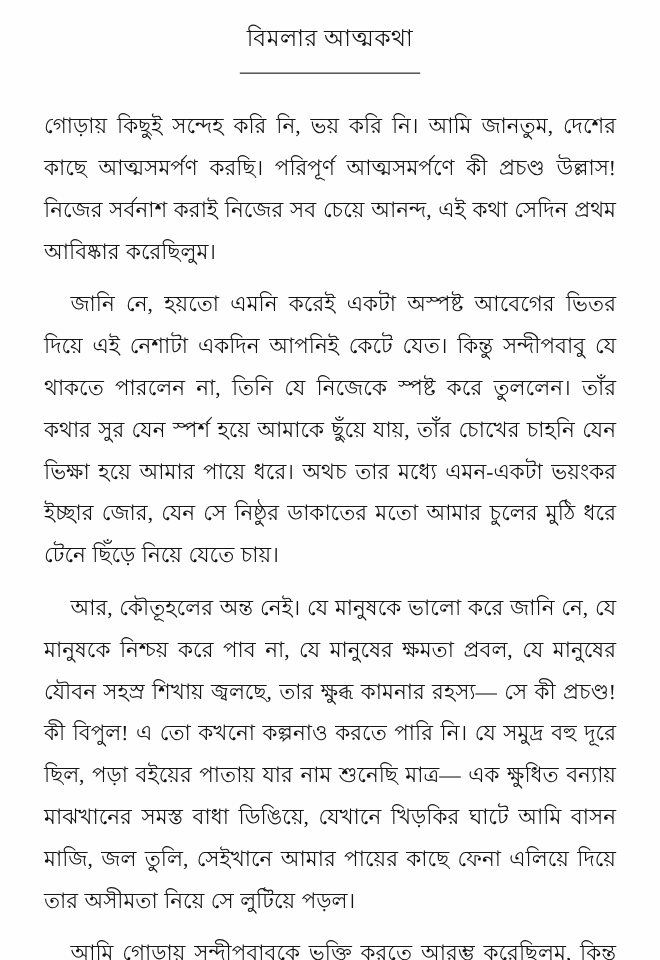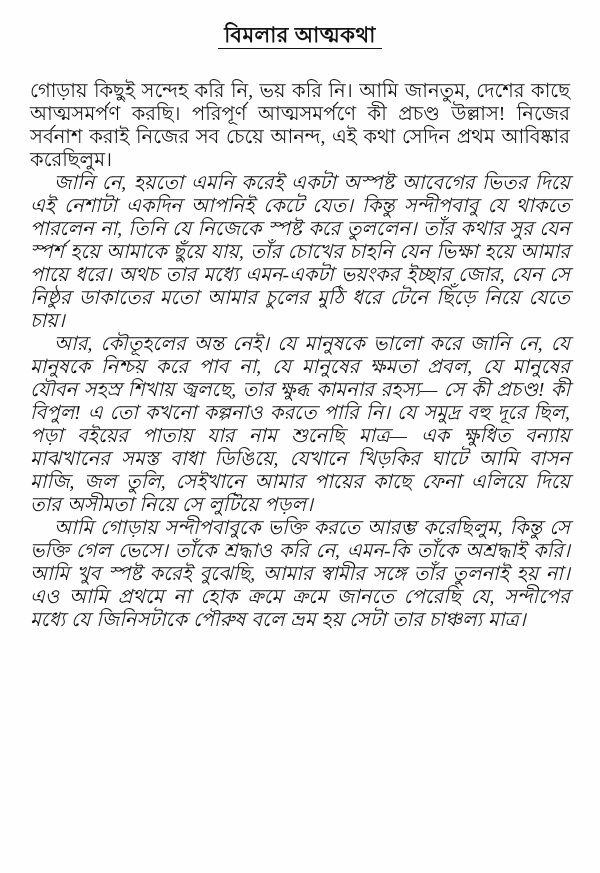--- a/index.html
+++ b/index.html
@@ -19,37 +19,36 @@
     padding: 8px 30px 10px 30px;
     overflow: hidden;
   }
   .title-wrap {
     text-align: center;
     margin: 0 0 16px 0;
   }
   .page-title {
     display: inline-block;
     font-size: 21px;
-    font-weight: bold;
+    font-weight: normal;
     line-height: 1.25;
-    padding: 0 6px 0 6px;
+    padding: 0 6px 18px 6px;
     border-bottom: 1.5px solid #141414;
     letter-spacing: 0.5px;
   }
   .body-text p {
-    margin: 0;
+    margin: 10px;
     font-size: 19.5px;
-    line-height: 23px;
+    line-height: 38px;
     text-align: justify;
     text-justify: inter-word;
     word-spacing: 1px;
   }
   .body-text p.indent {
     text-indent: 24px;
-    font-style: italic;
   }
 </style>
 </head>
 <body>
 
 <div class="book-page">
   <div class="title-wrap">
     <h1 class="page-title">বিমলার আত্মকথা</h1>
   </div>
 

